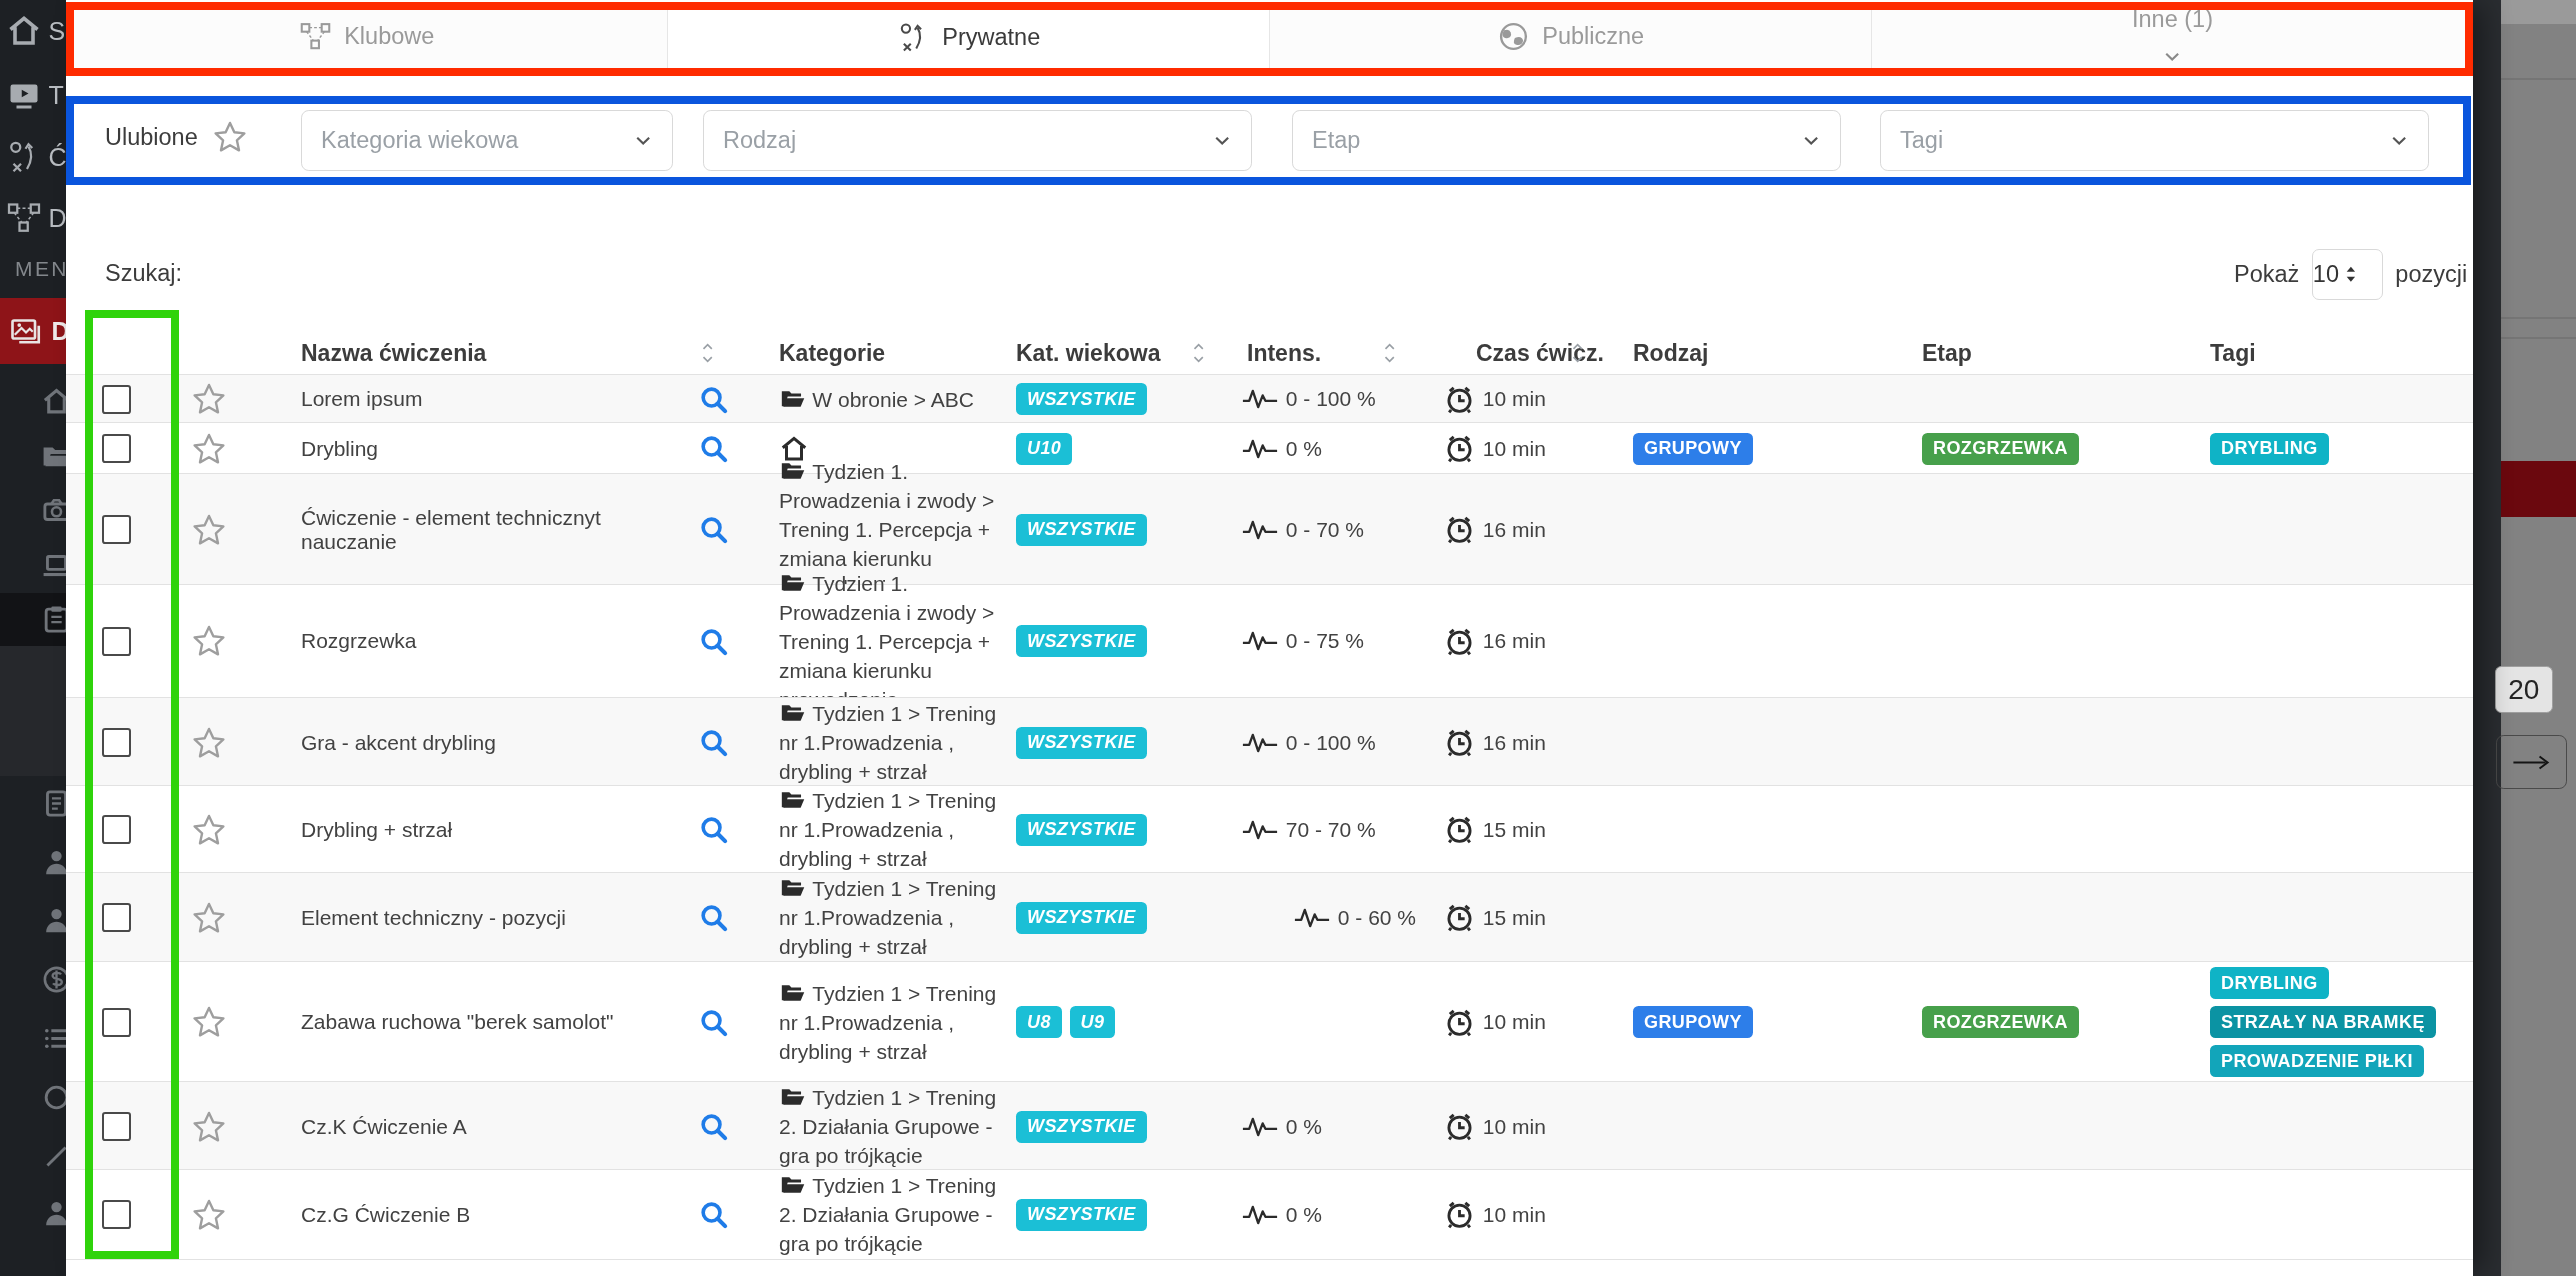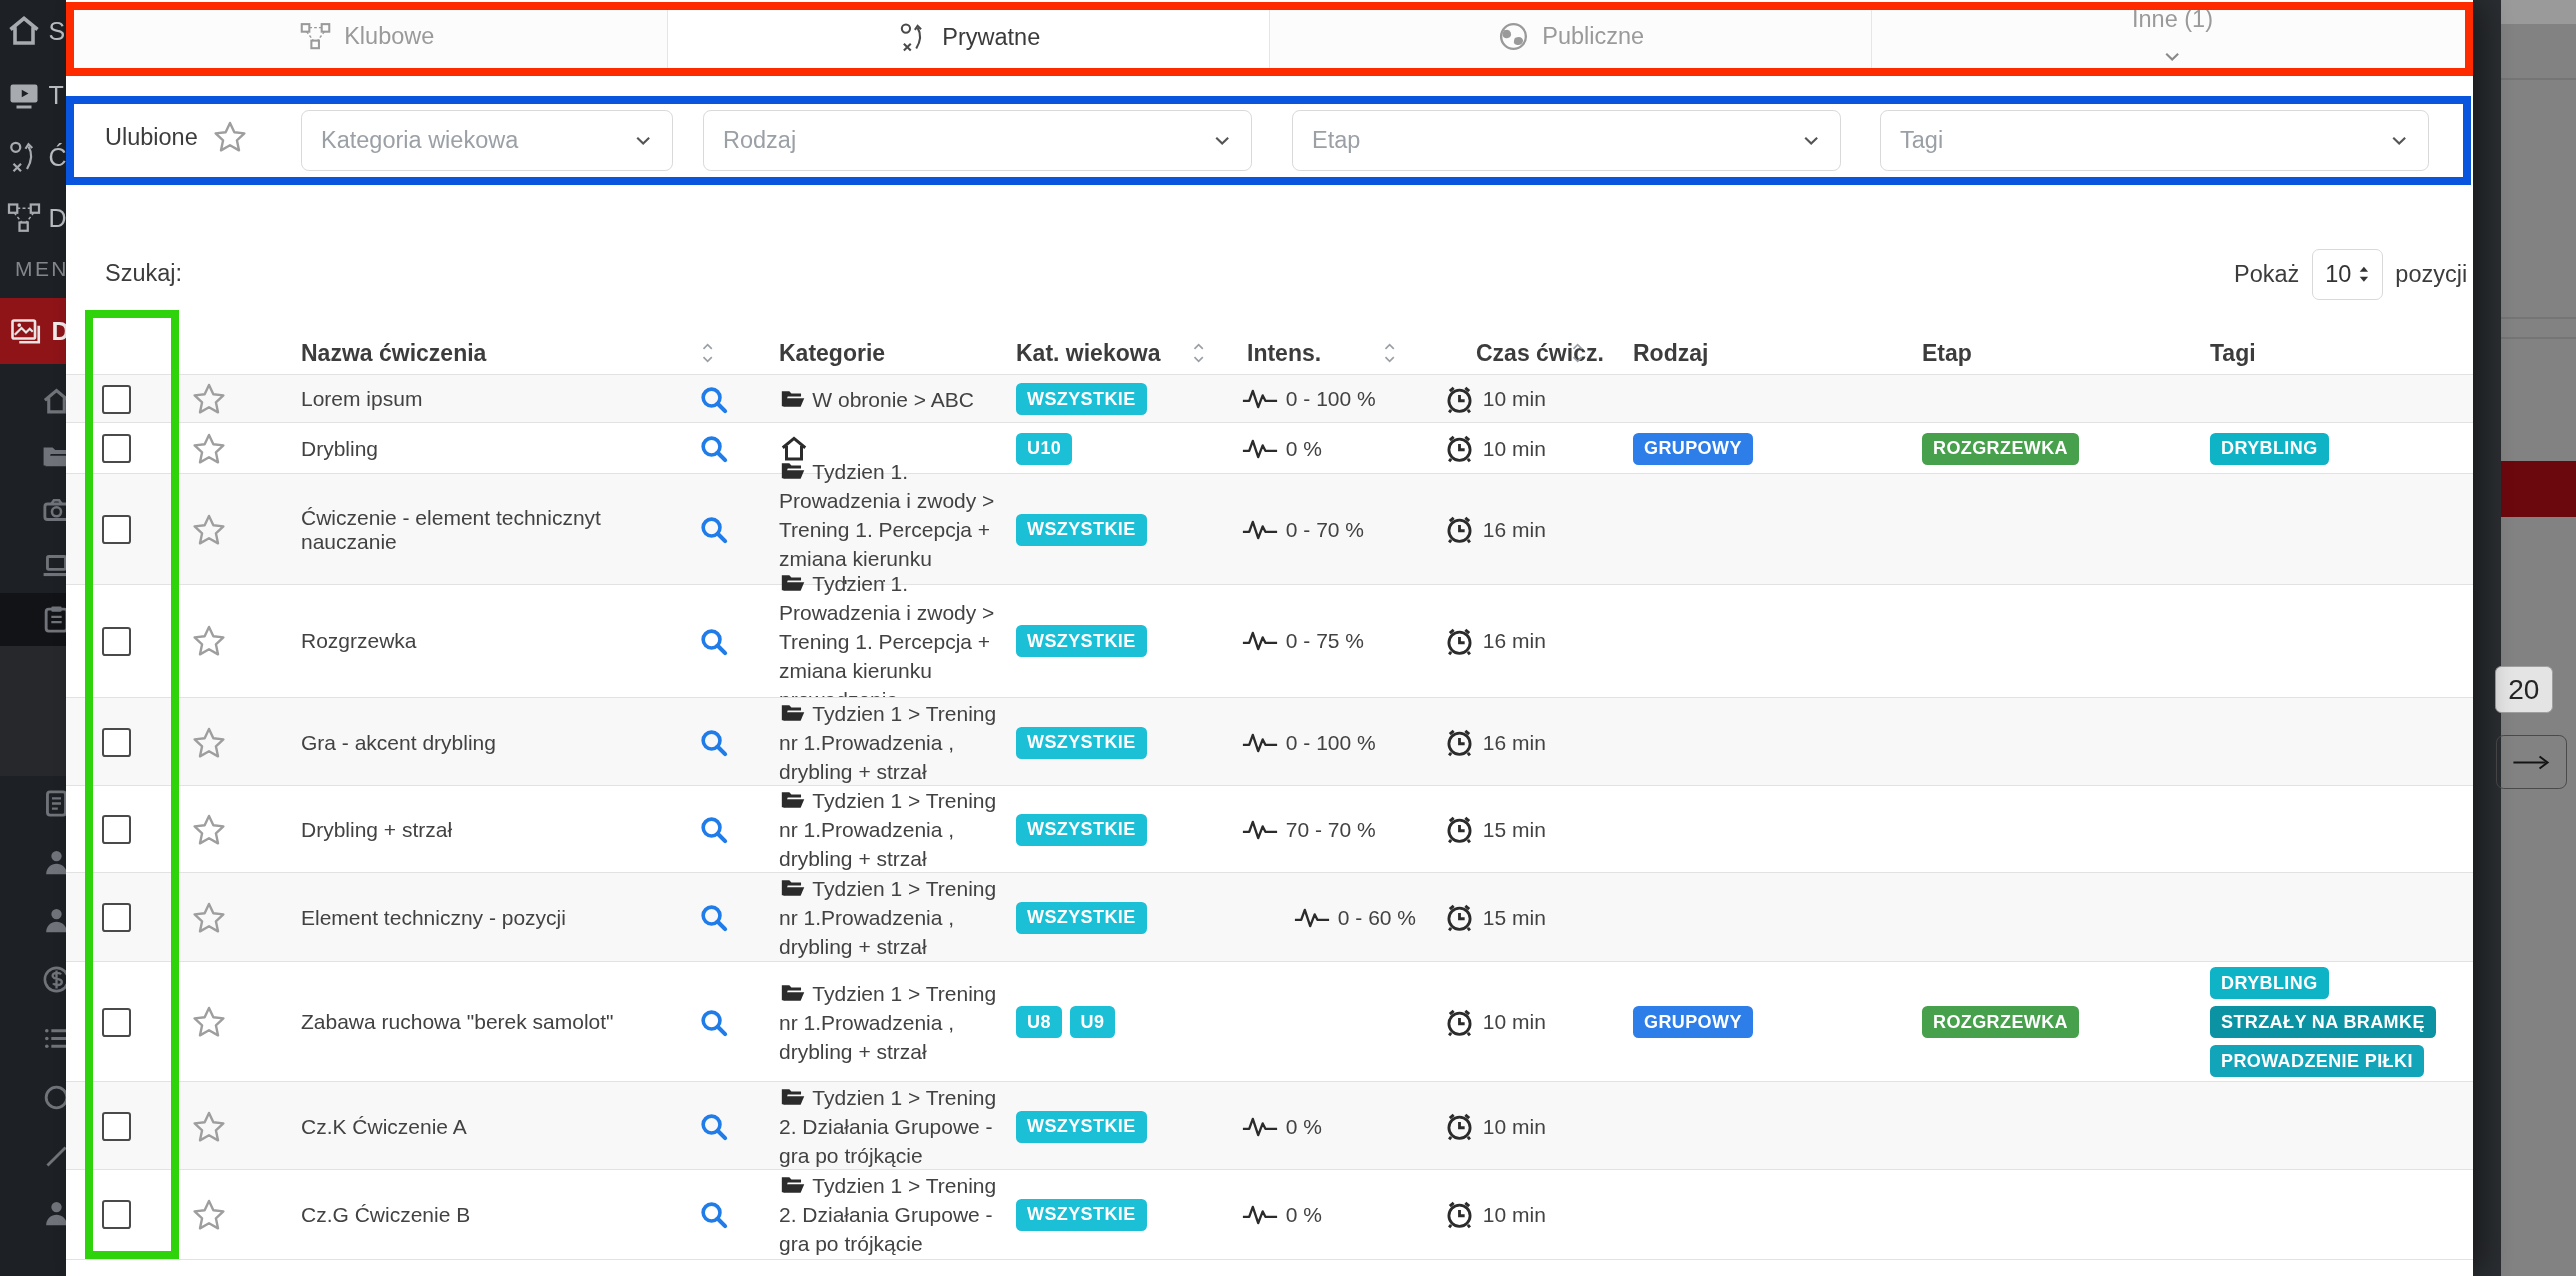--- a/index.html
+++ b/index.html
@@ -58,42 +58,42 @@
 
   
   .searchlabel{position:absolute;left:39px;top:260px;font-size:23.5px;color:#3c3c3c;}
   .searchwrap{position:absolute;left:118px;top:246px;width:566px;height:53px;}
   .searchwrap input{width:100%;height:100%;box-sizing:border-box;border:1.6px solid #d9d9d9;border-radius:7.8px;
     padding:0 55px 0 20.4px;font-size:23.5px;color:#444;font-family:"Liberation Sans",sans-serif;outline:none;}
   .searchwrap input::placeholder{color:#9aa0a6;}
   .searchwrap .magic{position:absolute;right:17px;top:11.8px;width:30px;height:30px;color:#9a9a9a;}
 
   .showgroup{position:absolute;left:2168px;top:249px;display:flex;align-items:center;gap:12.5px;font-size:23.5px;color:#3c3c3c;}
-  .showbox{width:69px;height:49px;border:1.6px solid #d9d9d9;border-radius:7px;display:flex;align-items:center;justify-content:center;gap:6.3px;font-size:23.5px;color:#333;cursor:pointer;}
+  .showbox{width:69px;height:49px;border:1.6px solid #d9d9d9;border-radius:7px;display:flex;align-items:center;gap:6.3px;font-size:23.5px;color:#333;cursor:pointer;}
   .showbox .spin{width:11.8px;height:20.4px;color:#333;}
 
   
   .table{position:absolute;left:0;top:332px;width:2407px;}
   .thead{position:absolute;left:0;top:0;width:2407px;height:42px;border-bottom:2.4px solid #d5d5d5;}
   .hcell{position:absolute;top:0;height:42px;display:flex;align-items:center;font-size:23px;font-weight:700;color:#3c3c3c;}
   .hsort{position:absolute;top:10.2px;width:13.3px;height:22px;color:#9aa0a6;cursor:pointer;}
 
   .trow{position:absolute;left:0;width:2407px;border-top:0.8px solid #e2e2e2;background:#fff;}
   .trow.odd{background:#f8f8f8;}
   .cell{position:absolute;top:0;bottom:0;display:flex;align-items:center;}
   .checkbox{width:29px;height:29px;border:2.4px solid #4a4a4a;border-radius:3.1px;background:#fff;box-sizing:border-box;cursor:pointer;}
   .rowstar{width:36px;height:36px;color:#9e9e9e;cursor:pointer;}
   .namecell{font-size:21px;color:#424242;width:368px;}
   .magcell .mg{width:31px;height:31px;color:#1f7ce8;cursor:pointer;}
   .catcell{width:229px;font-size:21px;line-height:29px;color:#424242;}
   .catcell .fold{display:inline-block;width:27px;height:23.5px;vertical-align:-3.9px;margin-right:6.3px;color:#2b2b2b;}
   .catcell .homeic{width:30px;height:30px;color:#2b2b2b;}
   .badge{display:inline-flex;align-items:center;justify-content:center;padding:5.5px 11px;border-radius:5.5px;
     color:#fff;font-size:18px;font-weight:700;letter-spacing:0.4px;white-space:nowrap;}
-  .b-cyan{background:#1bbfd6;}
+  .b-cyan{background:#1bbfd6;font-style:italic;}
   .b-blue{background:#2d7ee9;}
   .b-green{background:#47a04b;}
   .b-tag{background:#0fb3c6;}
   .b-tagdark{background:#0b93a3;}
   .b-tagmid{background:#12a5ba;}
   .agecell{gap:7.8px;}
   .intenscell{gap:7.8px;font-size:21px;color:#424242;}
   .intenscell .pulse{width:36px;height:22px;color:#2b2b2b;}
   .timecell{gap:7.8px;font-size:21px;color:#424242;}
   .timecell .clk{width:31px;height:31px;color:#2b2b2b;}

